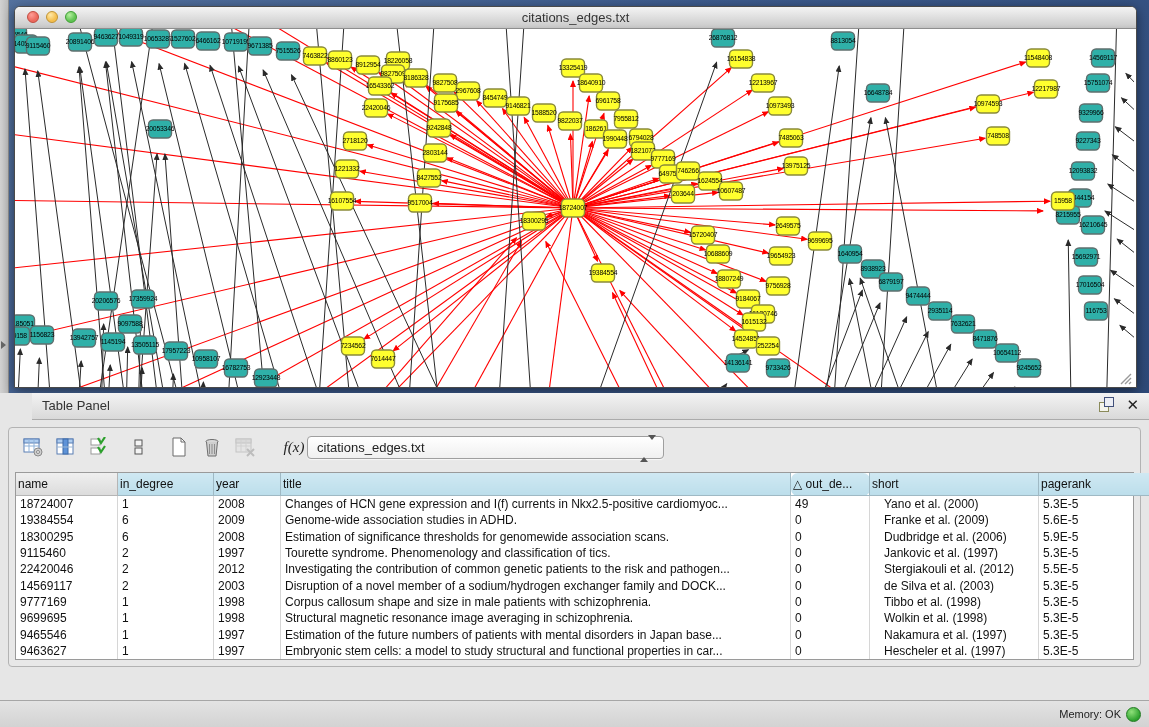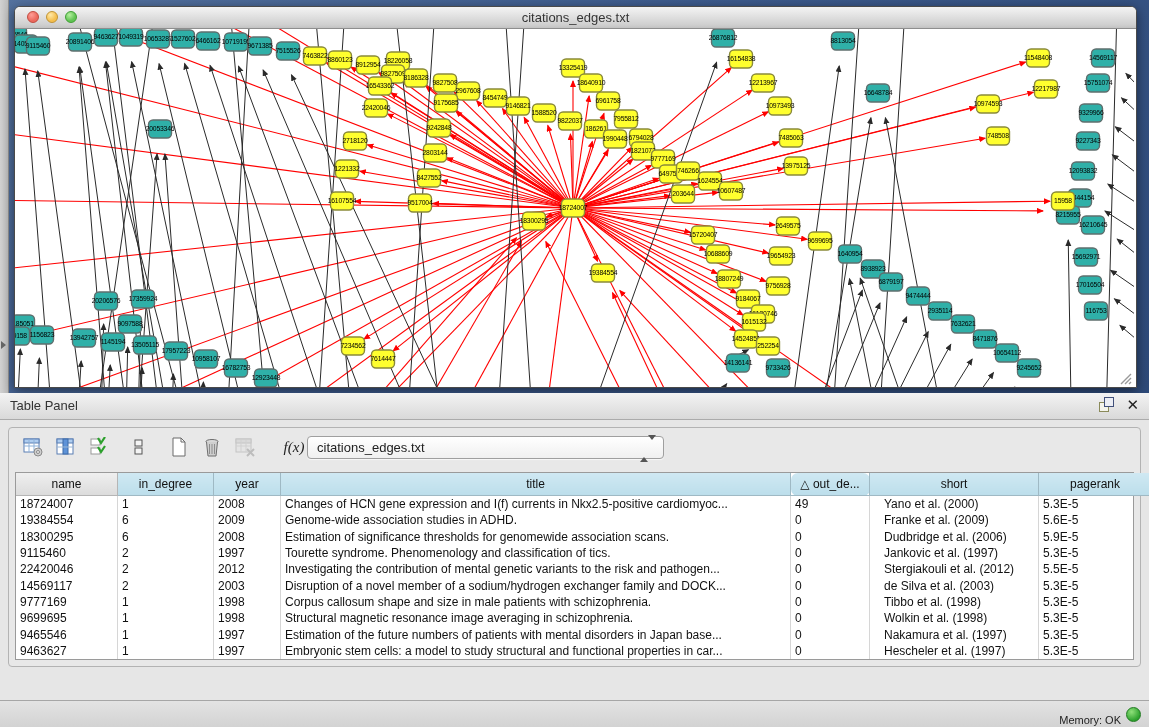--- a/index.html
+++ b/index.html
@@ -25,21 +25,21 @@
   .tl.red{left:12px;background:radial-gradient(circle at 35% 30%,#ff9d96,#ec6a5e 60%);border:1px solid #c14a3f;}
   .tl.yel{left:31px;background:radial-gradient(circle at 35% 30%,#ffe9a8,#f5bf4f 60%);border:1px solid #c09334;}
   .tl.grn{left:50px;background:radial-gradient(circle at 35% 30%,#b6f0a0,#61c454 60%);border:1px solid #3f9e33;}
   #net-canvas-wrap{position:relative;width:1119px;height:358px;background:#fff;}
   #net-canvas{position:absolute;left:0;top:0;}
   .grip{position:absolute;right:2px;bottom:2px;width:14px;height:14px;}
 
   
   #table-panel{position:absolute;left:0;top:393px;width:1149px;height:307px;background:#e6e6e6;}
   #panel-header{position:relative;height:26px;background:linear-gradient(#f3f3f3,#d9d9d9);
-      border-bottom:1px solid #ababab;}
+      border-bottom:1px solid #ababab;margin-left:32px;}
   #panel-header .ph-title{position:absolute;left:10px;top:5px;font-size:13px;color:#333;}
   #panel-header .ph-icons{position:absolute;right:10px;top:4px;display:flex;gap:12px;align-items:center;}
   .float-ic{position:relative;width:15px;height:15px;}
   .float-ic .sq1{position:absolute;left:0;bottom:0;width:8px;height:8px;border:1.5px solid #8a8a5a;background:#f4f4ec;}
   .float-ic .sq2{position:absolute;right:0;top:0;width:8px;height:8px;border:1.5px solid #41507a;background:#eceef4;}
   .close-ic{font-size:15px;font-weight:bold;color:#222;line-height:15px;cursor:default;}
 
   #panel-content{position:absolute;left:8px;top:34px;width:1131px;height:238px;
       border:1px solid #b3b3b3;border-radius:4px;background:#e8e8e8;}
   #toolbar{position:relative;height:38px;display:flex;align-items:center;padding-left:12px;}
@@ -53,40 +53,40 @@
   #table-select .val{font-size:13px;color:#222;padding-left:9px;}
   #table-select .steppers{position:absolute;right:7px;top:3px;}
   #table-select .up{width:0;height:0;border-left:4px solid transparent;border-right:4px solid transparent;
       border-bottom:5px solid #555;margin-bottom:2px;}
   #table-select .dn{width:0;height:0;border-left:4px solid transparent;border-right:4px solid transparent;
       border-top:5px solid #555;}
 
   #grid-wrap{position:absolute;left:6px;top:44px;width:1117px;height:186px;background:#fff;
       border:1px solid #9a9a9a;display:flex;}
   #grid{border-collapse:collapse;table-layout:fixed;flex:0 0 auto;}
-  #grid th{height:22px;font-size:12px;font-weight:normal;color:#111;text-align:center;
+  #grid th{height:22px;font-size:12px;font-weight:normal;color:#111;text-align:left;
       background:linear-gradient(#cfe8f2,#bcdeeb);border:1px solid #9fb9c4;border-top:none;padding:0 2px;
       overflow:hidden;white-space:nowrap;}
   #grid th:first-child{background:linear-gradient(#efefef,#dcdcdc);border-color:#b5b5b5;border-left:none;}
   #grid td{height:16px;font-size:12px;color:#111;padding:0 0 0 4px;border-right:1px solid #d6d6d6;
       overflow:hidden;white-space:nowrap;}
   #grid td.c5{padding-left:14px;}
 
   #tabs-row{position:absolute;left:0;top:279px;width:1149px;height:24px;display:flex;justify-content:center;}
   #tabs{display:flex;border:1px solid #9a9a9a;border-radius:5px;overflow:hidden;height:21px;
       box-shadow:0 1px 0 rgba(255,255,255,.8);}
   .seg{font-size:12px;padding:3px 13px 0 13px;background:linear-gradient(#ffffff,#ededed);color:#222;
       border-left:1px solid #b5b5b5;cursor:default;white-space:nowrap;}
   .seg:first-child{border-left:none;}
   .seg.sel{background:linear-gradient(#939393,#7c7c7c);color:#f4f4f4;}
 
   
   #statusbar{position:absolute;left:0;top:700px;width:1149px;height:27px;
       background:linear-gradient(#e3e3e3,#d2d2d2);border-top:1px solid #a6a6a6;}
-  #statusbar .mem{position:absolute;right:28px;top:13px;font-size:11px;color:#222;}
+  #statusbar .mem{position:absolute;right:28px;top:7px;font-size:11px;color:#222;}
   #statusbar .dot{position:absolute;right:8px;top:6px;width:13px;height:13px;border-radius:50%;
       background:radial-gradient(circle at 35% 30%,#8fe07a,#2ea22e 70%);border:1px solid #1e7a1e;}
 
   .icon-svg{display:block;}
 </style>
 </head>
 <body>
 
 <div id="screen">
 
@@ -857,21 +857,21 @@
                 <td class="c2">1997</td>
                 <td class="c3">Tourette syndrome. Phenomenology and classification of tics.</td>
                 <td class="c4">0</td>
                 <td class="c5">Jankovic et al. (1997)</td>
                 <td class="c6">5.3E-5</td>
               </tr>
               <tr>
                 <td class="c0">22420046</td>
                 <td class="c1">2</td>
                 <td class="c2">2012</td>
-                <td class="c3">Investigating the contribution of mental genetic variants to the risk and pathogen...</td>
+                <td class="c3">Investigating the contribution of common genetic patients to the risk and pathogen...</td>
                 <td class="c4">0</td>
                 <td class="c5">Stergiakouli et al. (2012)</td>
                 <td class="c6">5.5E-5</td>
               </tr>
               <tr>
                 <td class="c0">14569117</td>
                 <td class="c1">2</td>
                 <td class="c2">2003</td>
                 <td class="c3">Disruption of a novel member of a sodium/hydrogen exchanger family and DOCK...</td>
                 <td class="c4">0</td>

